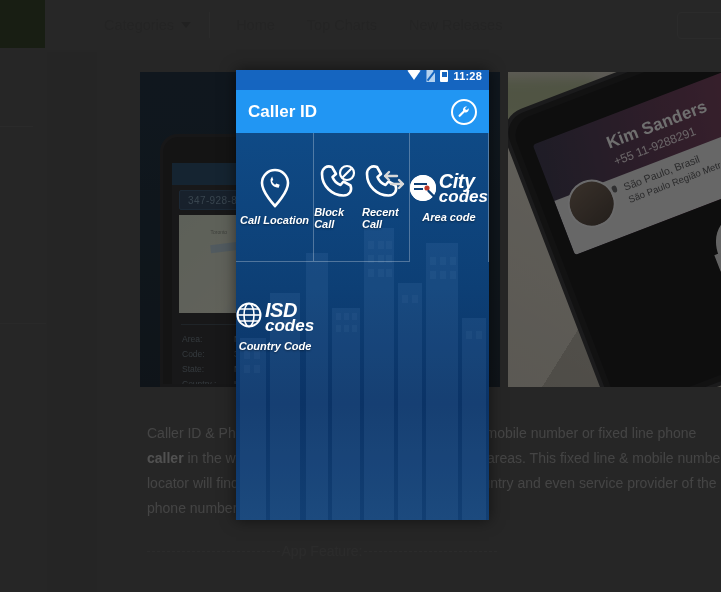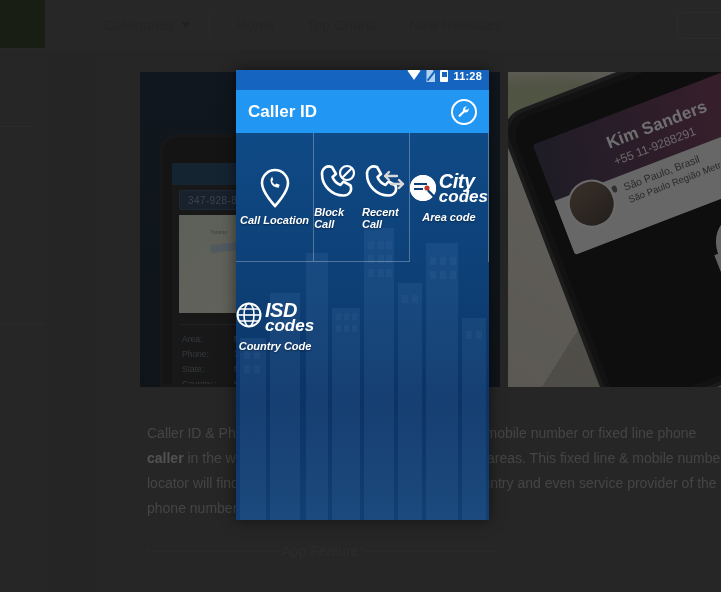--- a/index.html
+++ b/index.html
@@ -364,21 +364,21 @@
             <span class="ln"></span>
             <span>Location</span>
             <span class="ln"></span>
           </div>
           <div class="sl-rows">
             <div class="sl-row">
               <span class="k">Area:</span>
               <span class="v">NYC-Brooklyn, Bronx, Staten</span>
             </div>
             <div class="sl-row">
-              <span class="k">Phone:</span>
+              <span class="k">Code:</span>
               <span class="v">347</span>
             </div>
             <div class="sl-row">
               <span class="k">State:</span>
               <span class="v">New York</span>
             </div>
             <div class="sl-row">
               <span class="k">Country :</span>
               <span class="v">United States</span>
             </div>

